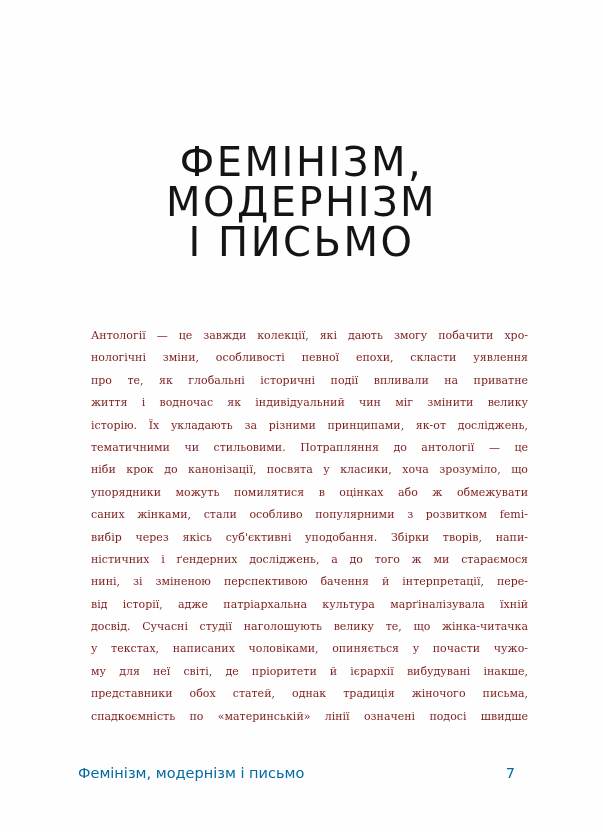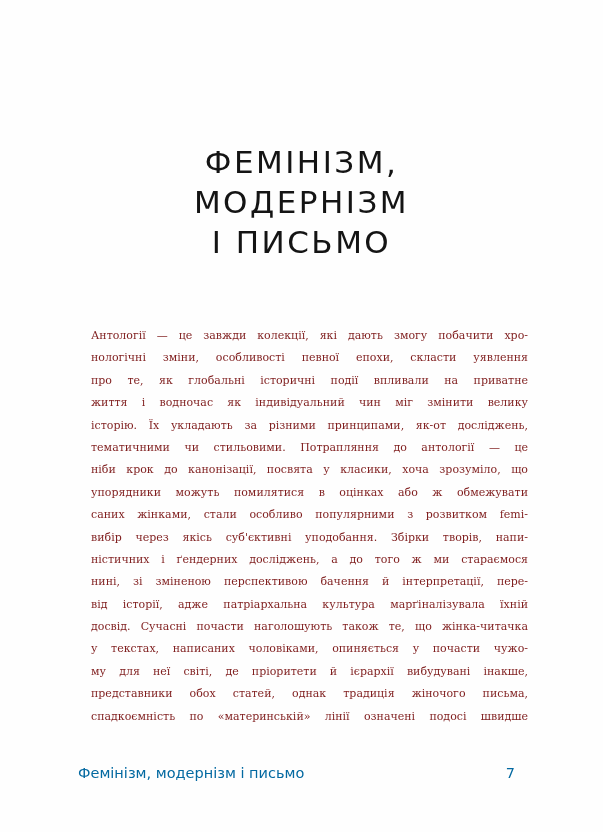--- a/index.html
+++ b/index.html
@@ -2,21 +2,21 @@
 <html><head>
 <meta charset="utf-8">
 <style>
   html, body { margin: 0; padding: 0; background: #ffffff; }
   body { width: 603px; height: 832px; position: relative; overflow: hidden; }
   .page { position: absolute; left: 0; top: 0; width: 603px; height: 832px; background: #fefefe; }
   .title {
     position: absolute; left: 0; top: 142px; width: 603px;
     text-align: center;
     font-family: "DejaVu Sans", sans-serif;
-    font-size: 31px; line-height: 40px; letter-spacing: 2.5px;
+    font-size: 40px; line-height: 40px; letter-spacing: 2.5px;
     color: #141414; font-weight: normal;
   }
   .title div { height: 40px; }
   .body-text {
     position: absolute; left: 78px; top: 325px; width: 437px;
     font-family: "DejaVu Serif", serif;
     font-size: 11px; line-height: 22.4px; color: #7f1d1d; margin-left: 13px;
   }
   .line {
     display: block; height: 22.4px; white-space: nowrap;
@@ -46,21 +46,21 @@
     <span class="line">життя і водночас як індивідуальний чин міг змінити велику</span>
     <span class="line">історію. Їх укладають за різними принципами, як-от досліджень,</span>
     <span class="line">тематичними чи стильовими. Потрапляння до антології — це</span>
     <span class="line">ніби крок до канонізації, посвята у класики, хоча зрозуміло, що</span>
     <span class="line">упорядники можуть помилятися в оцінках або ж обмежувати</span>
     <span class="line">саних жінками, стали особливо популярними з розвитком femі-</span>
     <span class="line">вибір через якісь суб'єктивні уподобання. Збірки творів, напи-</span>
     <span class="line">ністичних і ґендерних досліджень, а до того ж ми стараємося</span>
     <span class="line">нині, зі зміненою перспективою бачення й інтерпретації, пере-</span>
     <span class="line">від історії, адже патріархальна культура марґіналізувала їхній</span>
-    <span class="line">досвід. Сучасні почасти наголошують також те, що жінка-читачка</span>
+    <span class="line">досвід. Сучасні студії наголошують велику те, що жінка-читачка</span>
     <span class="line">у текстах, написаних чоловіками, опиняється у почасти чужо-</span>
     <span class="line">му для неї світі, де пріоритети й ієрархії вибудувані інакше,</span>
     <span class="line">представники обох статей, однак традиція жіночого письма,</span>
     <span class="line last">спадкоємність по «материнській» лінії означені подосі швидше</span>
   </div>
 
   <div class="footer">
     <span>Фемінізм, модернізм і письмо</span>
     <span>7</span>
   </div>

